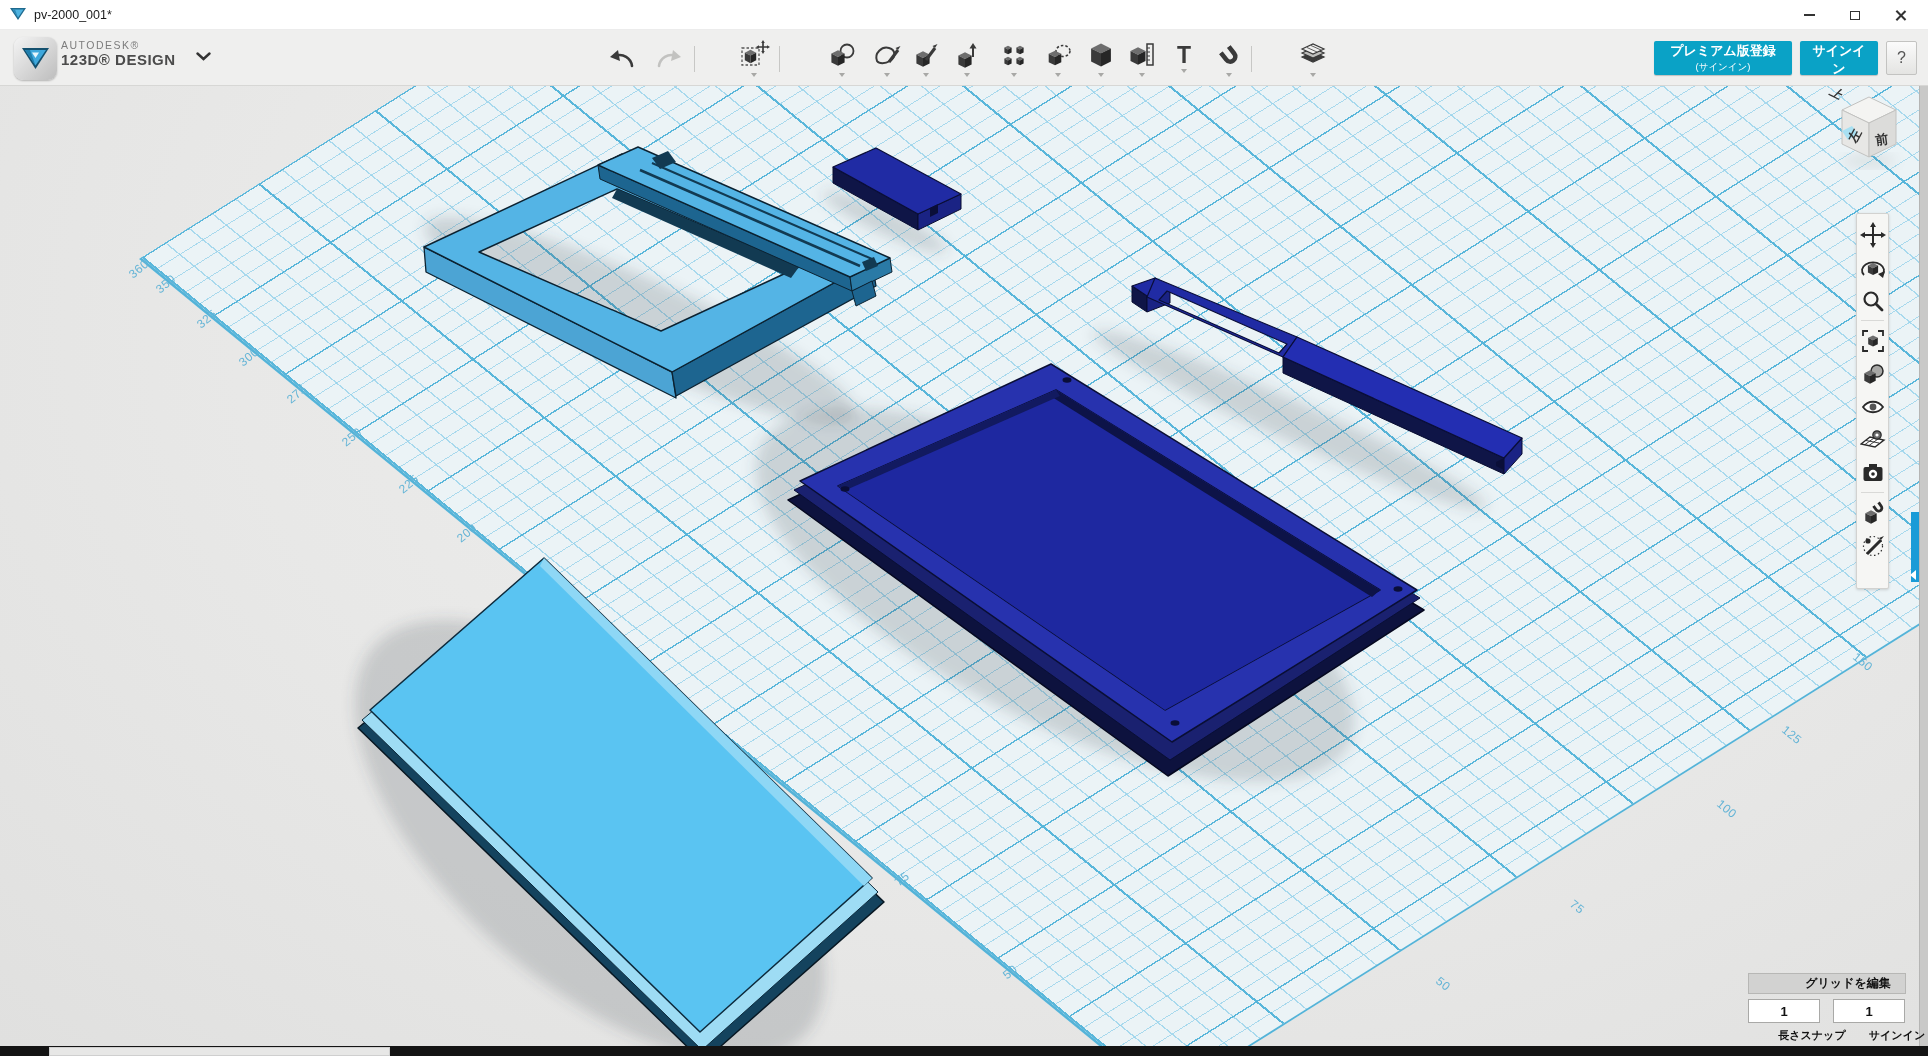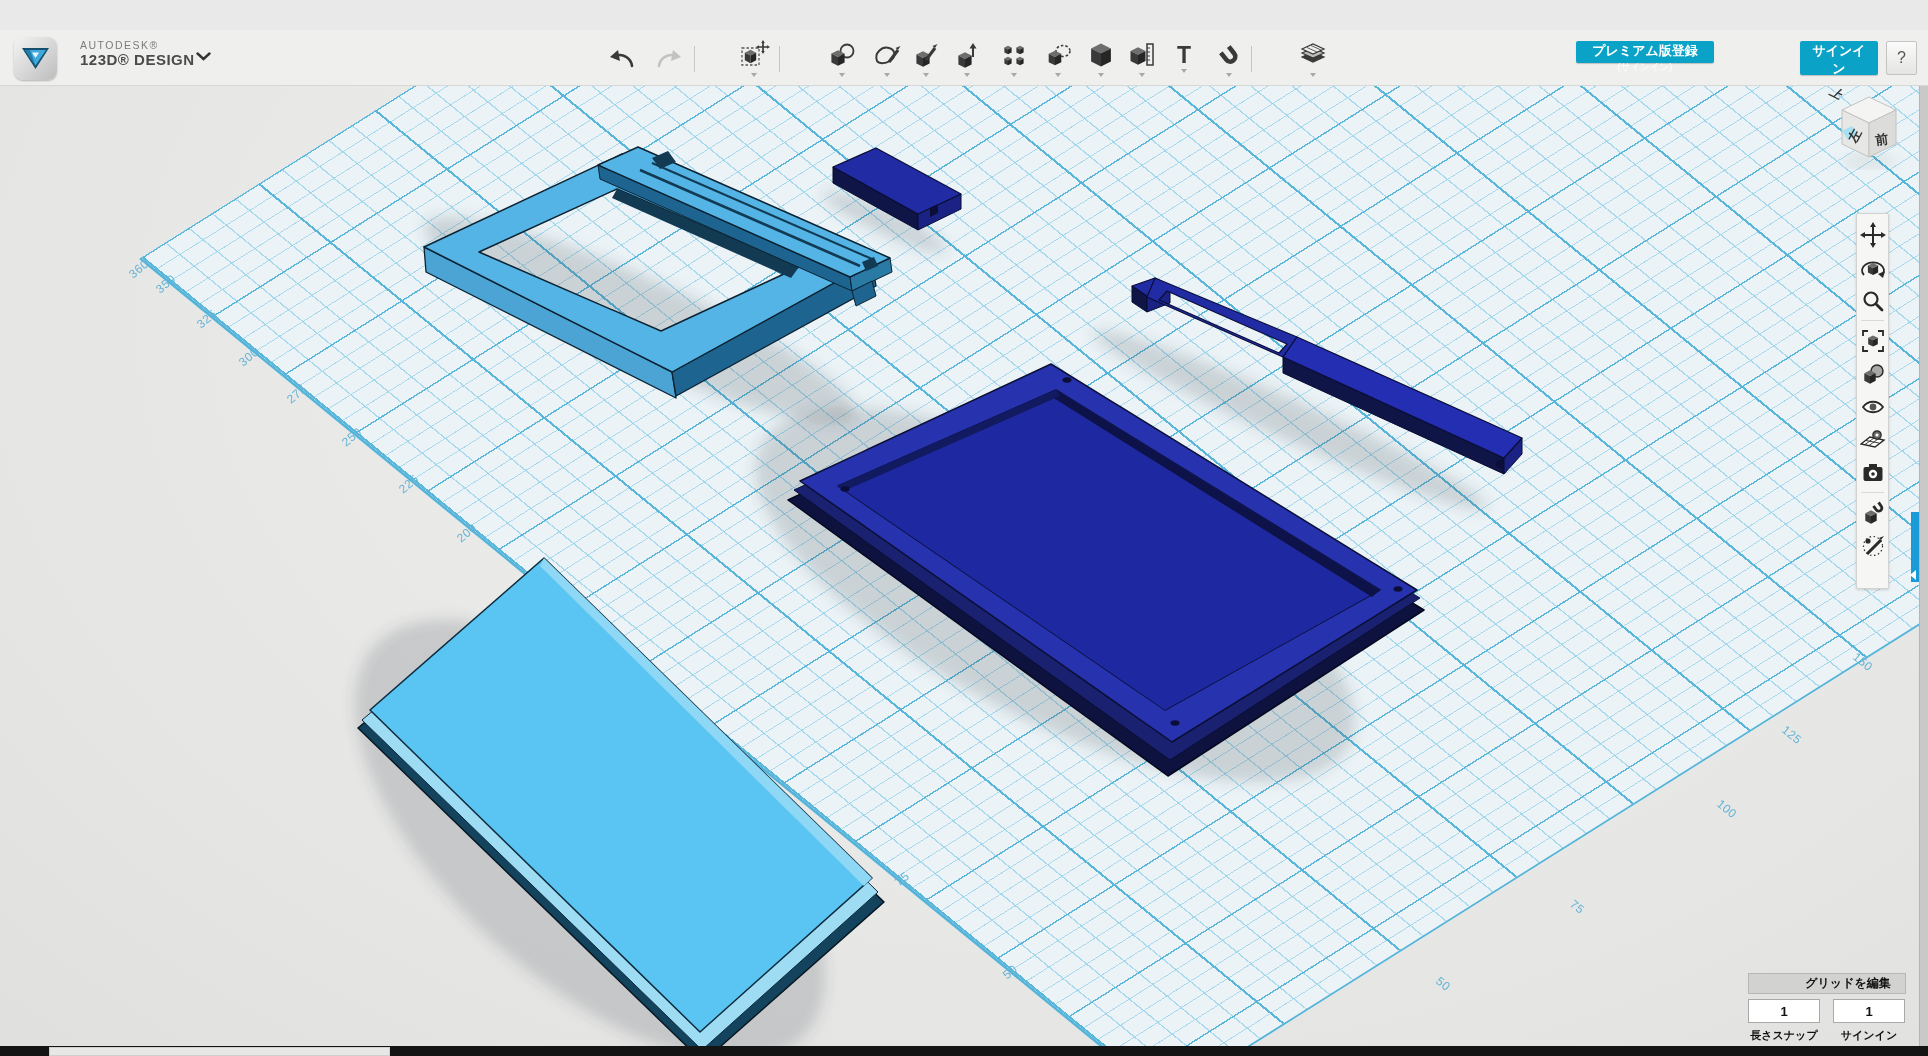--- a/index.html
+++ b/index.html
@@ -16,21 +16,21 @@
   .wbtn .min{width:11px;height:1.5px;background:#333;}
   .wbtn .res{width:10px;height:9px;border:1.5px solid #333;}
   .wbtn .cls{position:relative;width:12px;height:12px;}
   .wbtn .cls:before,.wbtn .cls:after{content:"";position:absolute;left:5px;top:0;width:1.6px;height:13px;background:#333;}
   .wbtn .cls:before{transform:rotate(45deg);} .wbtn .cls:after{transform:rotate(-45deg);}
   
   .appbar{position:absolute;left:0;top:30px;width:100%;height:56px;background:#efefee;
     border-bottom:1px solid #d7d7d5;}
   .badge{position:absolute;left:14px;top:7px;width:43px;height:43px;border-radius:9px;
     background:linear-gradient(135deg,#f4f4f4,#bdbdbd);box-shadow:0 1px 2px rgba(0,0,0,.25);}
-  .brand{position:absolute;left:80px;top:9px;line-height:1.15;}
+  .brand{position:absolute;left:61px;top:9px;line-height:1.15;}
   .brand .b1{font-size:10.5px;letter-spacing:1.5px;color:#7c7c7c;}
   .brand .b2{font-size:15px;font-weight:bold;letter-spacing:.5px;color:#4b4b4b;}
   .menu-chev{position:absolute;left:196px;top:22px;cursor:pointer;}
   .tool{position:absolute;top:5px;width:38px;height:46px;display:flex;flex-direction:column;
     align-items:center;justify-content:center;cursor:pointer;border-radius:3px;}
   .tool .tglyph{font-size:23px;font-weight:bold;color:#3a3a3a;line-height:22px;}
   .tool .caret{width:0;height:0;border-left:3.5px solid transparent;border-right:3.5px solid transparent;
     border-top:4px solid #a8a8a6;margin-top:3px;}
   .tsep{position:absolute;top:16px;width:1px;height:26px;background:#c7c7c5;}
   .btn-cyan{position:absolute;top:11px;border:0;border-radius:2px;background:#0aa2c6;color:#fff;
@@ -64,21 +64,21 @@
   
   .edge-track{position:absolute;right:0;top:0;width:9px;height:960px;background:#c9c9c8;border-left:1px solid #b5b5b4;}
   .edge-thumb{position:absolute;left:1911px;top:426px;width:8px;height:70px;background:#1a9bd7;cursor:pointer;}
   .edge-thumb .tri{position:absolute;left:-1px;bottom:2px;width:0;height:0;
     border-top:5px solid transparent;border-bottom:5px solid transparent;border-right:6px solid #fff;}
   
   .grid-edit{position:absolute;left:1748px;top:887px;width:158px;height:21px;background:#d2d2d1;
     border:1px solid #b7b7b5;font-size:12px;font-weight:bold;color:#111;cursor:pointer;font-family:inherit;padding-left:48px;}
   .snap-input{position:absolute;top:913px;width:72px;height:24px;border:1px solid #a9a9a7;background:#fff;
     text-align:center;font-size:13px;font-weight:bold;color:#111;font-family:inherit;}
-  .snap-label{position:absolute;top:942px;width:72px;text-align:center;font-size:11px;font-weight:bold;color:#111;}
+  .snap-label{position:absolute;top:942px;width:72px;text-align:center;font-size:11px;font-weight:bold;color:#111;margin-left:28px;}
   
   .bottombar{position:absolute;left:0;top:1046px;width:1928px;height:10px;background:#141414;}
   .bottombar .seg{position:absolute;left:49px;top:1px;width:341px;height:9px;background:#e7e7e6;border:1px solid #cfcfcf;}
   svg{display:block;}
   text.kanji{font-family:"DejaVu Sans",sans-serif;}
 </style>
 </head>
 <body>
 
 <div class="window">
@@ -86,20 +86,39 @@
   <svg width="0" height="0" style="position:absolute">
     <defs>
       <g id="mcube">
         <polygon points="0,-7 6,-4 0,-1 -6,-4" fill="#6e6e6e"></polygon>
         <polygon points="-6,-4 0,-1 0,7 -6,4" fill="#3a3a3a"></polygon>
         <polygon points="0,-1 6,-4 6,4 0,7" fill="#262626"></polygon>
       </g>
     </defs>
   </svg>
 
+  <div class="titlebar">
+    <span class="appico">
+      <svg width="16" height="14" viewBox="0 0 16 14">
+        <polygon points="0,0 16,0 8,12" fill="#1f6a8e"></polygon>
+        <polygon points="2.5,1.5 13.5,1.5 8,9.5" fill="#4fb3e0"></polygon>
+        <polygon points="5,1.5 8,9.5 2.5,1.5" fill="#2b86b4"></polygon>
+      </svg>
+    </span>
+    <span class="title">pv-2000_001*</span>
+    <div class="wbtn" style="left:1786px">
+        <span class="min"></span>
+      </div>
+    <div class="wbtn" style="left:1832px">
+        <span class="res"></span>
+      </div>
+    <div class="wbtn" style="left:1878px">
+        <span class="cls"></span>
+      </div>
+  </div>
 
   <div class="appbar">
     <div class="badge">
       <svg width="43" height="43" viewBox="0 0 43 43">
         <polygon points="8,11 35,11 21.5,32" fill="#14506e"></polygon>
         <polygon points="11,13 32,13 21.5,28.5" fill="#3fa8dc"></polygon>
         <polygon points="16,13 21.5,28.5 11,13" fill="#1f7fae"></polygon>
         <polygon points="18,15.5 25,15.5 21.5,21" fill="#e8f6fc"></polygon>
       </svg>
     </div>
@@ -230,21 +249,21 @@
     <div class="tool" style="left:1294px">
       <svg width="30" height="30" viewBox="-15 -15 30 30">
         <path d="M-11,2 L0,-3 L11,2 L0,7 Z" fill="#3a3a3a" stroke="#3a3a3a" stroke-width="1.2"></path>
         <path d="M-11,-2 L0,-7 L11,-2 L0,3 Z" fill="#bdbdbb" stroke="#3a3a3a" stroke-width="1.2"></path>
         <path d="M-11,-6 L0,-11 L11,-6 L0,-1 Z" fill="#efefee" stroke="#3a3a3a" stroke-width="1.2"></path>
         <path d="M-6,-7.5 L4,-3 M-2,-9.5 L8,-5" stroke="#3a3a3a" stroke-width="0.8"></path>
       </svg>
       <span class="caret"></span>
     </div>
 
-    <button class="btn-cyan" style="left:1576px;width:138px;height:22px">
+    <button class="btn-cyan" style="left:1654px;width:138px;height:34px">
       <div class="l1">プレミアム版登録</div>
       <div class="l2">(サインイン)</div>
     </button>
     <button class="btn-cyan" style="left:1800px;width:78px;height:34px">
       <div class="l1">サインイン</div>
     </button>
     <button class="btn-help" style="left:1886px">?</button>
   </div>
 
   <div class="canvas">

